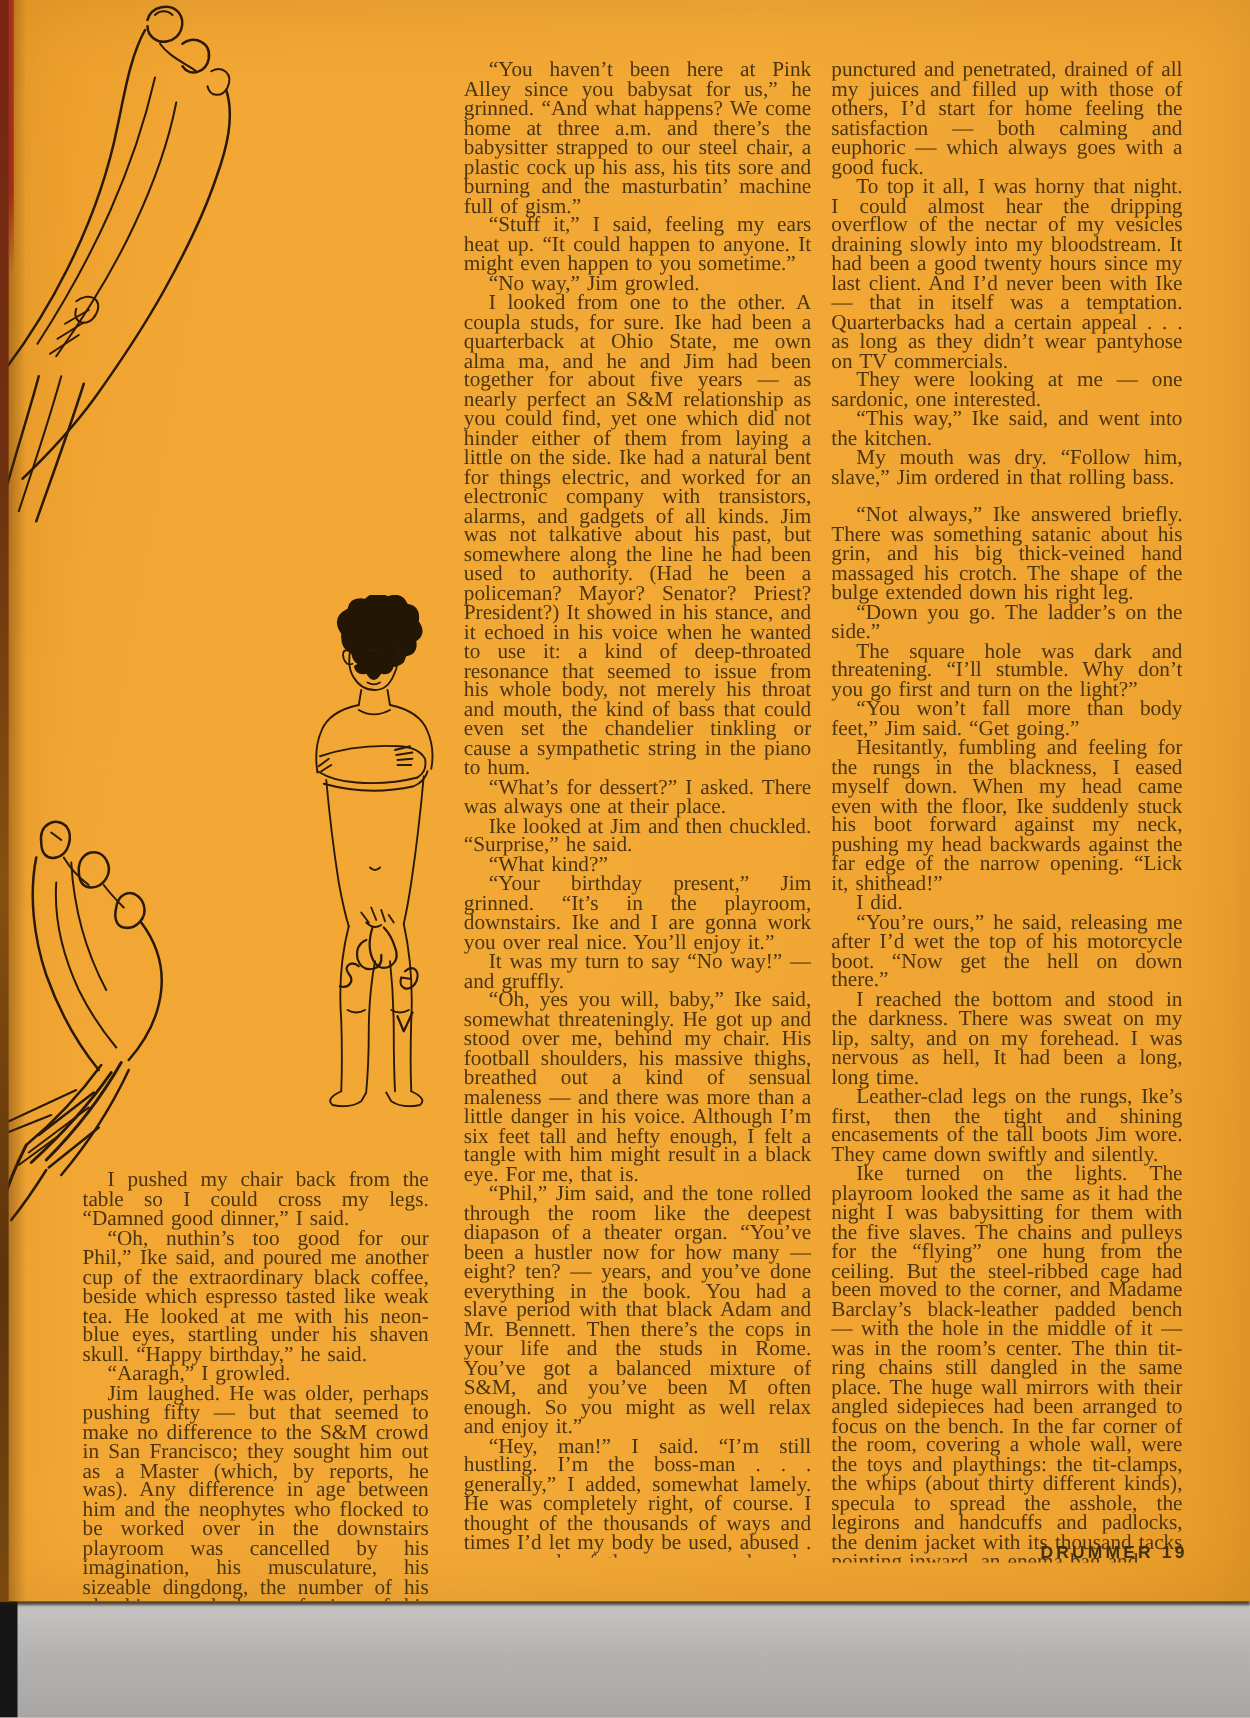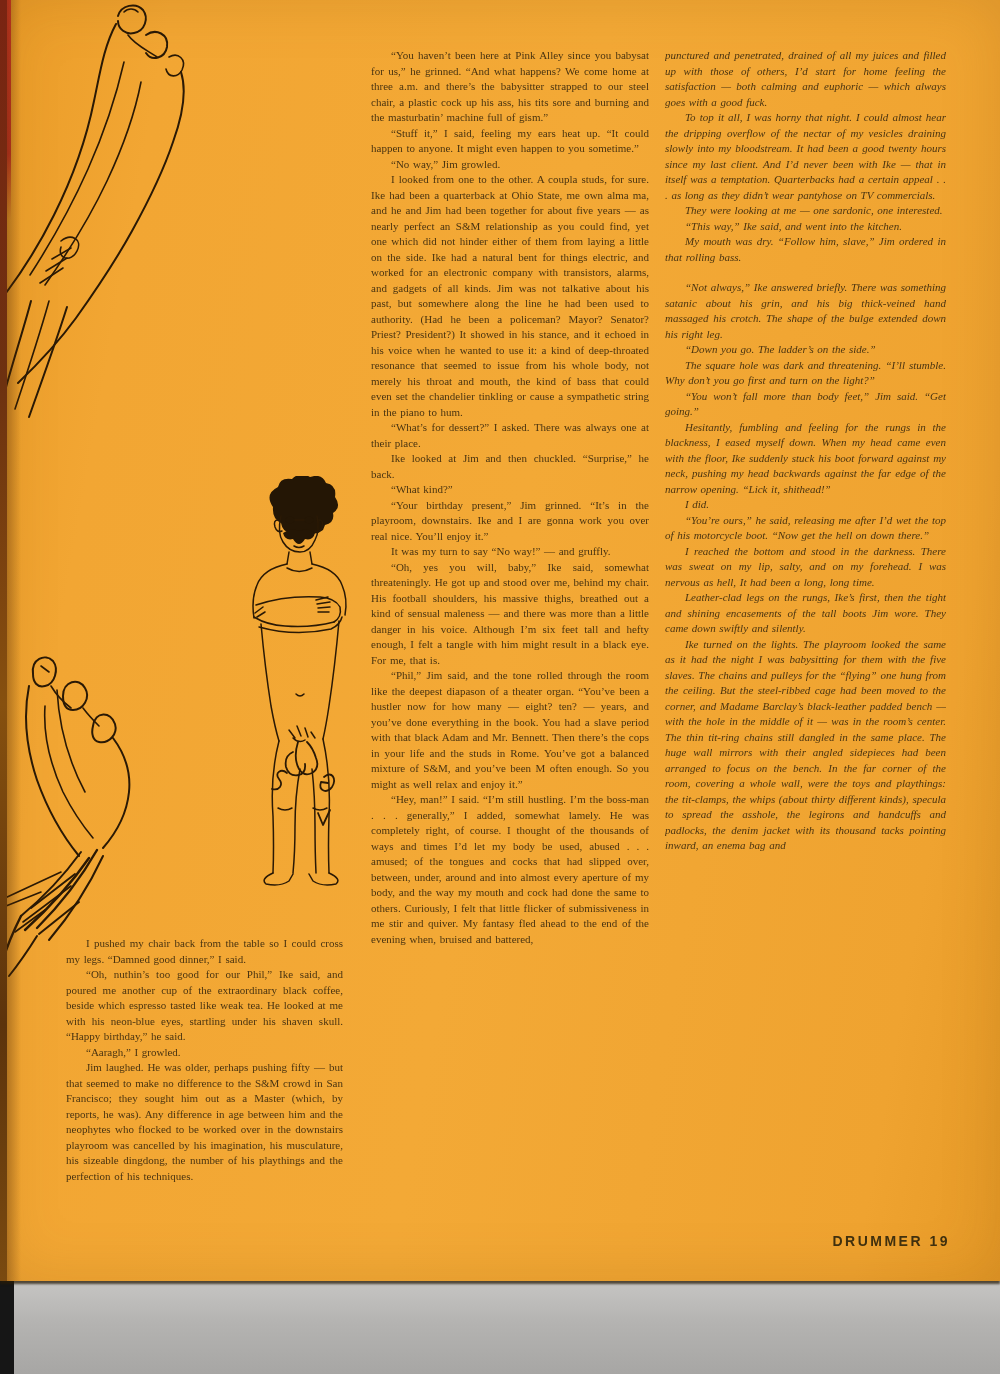--- a/index.html
+++ b/index.html
@@ -41,31 +41,31 @@
   }
   .spine-shadow{
     position:absolute;left:7px;top:0;width:14px;height:1281px;
     background:linear-gradient(90deg,rgba(80,40,5,0.35),rgba(80,40,5,0));
   }
   
   .col{
     position:absolute;
     text-align:justify;
     color:#4a3411;
-    font-size:11px;
+    font-size:17px;
     line-height:15.5px;
     overflow:hidden;
     word-spacing:0.08em;
   }
   .col p{margin:0;text-indent:20px;}
   .col p.no-indent{text-indent:0;}
   .col p.space-above{margin-top:15px;}
   #col-left{left:66px;top:936px;width:277px;height:345px;}
   #col-middle{left:371px;top:48px;width:278px;height:1198px;}
-  #col-right{left:665px;top:48px;width:281px;height:1202px;font-style:italic;}
+  #col-right{left:665px;top:48px;width:281px;height:1202px;}
   
   .footer{
     position:absolute;left:790px;top:1233px;width:160px;
     font-family:"Liberation Sans", sans-serif;
     font-size:14px;font-weight:bold;letter-spacing:2.5px;
     color:#40300e;text-align:right;
   }
   
   .illus{position:absolute;}
   #illus-top-foot{left:0;top:0;width:210px;height:430px;}
@@ -203,21 +203,21 @@
         <p class="para">“Oh, nuthin’s too good for our Phil,” Ike said, and poured me another cup of the extraordinary black coffee, beside which espresso tasted like weak tea. He looked at me with his neon-blue eyes, startling under his shaven skull. “Happy birthday,” he said.</p>
         <p class="para">“Aaragh,” I growled.</p>
         <p class="para">Jim laughed. He was older, perhaps pushing fifty — but that seemed to make no difference to the S&amp;M crowd in San Francisco; they sought him out as a Master (which, by reports, he was). Any difference in age between him and the neophytes who flocked to be worked over in the downstairs playroom was cancelled by his imagination, his musculature, his sizeable dingdong, the number of his playthings and the perfection of his techniques.</p>
       </div>
     <div class="col" id="col-middle">
         <p class="para">“You haven’t been here at Pink Alley since you babysat for us,” he grinned. “And what happens? We come home at three a.m. and there’s the babysitter strapped to our steel chair, a plastic cock up his ass, his tits sore and burning and the masturbatin’ machine full of gism.”</p>
         <p class="para">“Stuff it,” I said, feeling my ears heat up. “It could happen to anyone. It might even happen to you sometime.”</p>
         <p class="para">“No way,” Jim growled.</p>
         <p class="para">I looked from one to the other. A coupla studs, for sure. Ike had been a quarterback at Ohio State, me own alma ma, and he and Jim had been together for about five years — as nearly perfect an S&amp;M relationship as you could find, yet one which did not hinder either of them from laying a little on the side. Ike had a natural bent for things electric, and worked for an electronic company with transistors, alarms, and gadgets of all kinds. Jim was not talkative about his past, but somewhere along the line he had been used to authority. (Had he been a policeman? Mayor? Senator? Priest? President?)  It showed in his stance, and it echoed in his voice when he wanted to use it: a kind of deep-throated resonance that seemed to issue from his whole body, not merely his throat and mouth, the kind of bass that could even set the chandelier tinkling or cause a sympathetic string in the piano to hum.</p>
         <p class="para">“What’s for dessert?” I asked. There was always one at their place.</p>
-        <p class="para">Ike looked at Jim and then chuckled. “Surprise,” he back.</p>
+        <p class="para">Ike looked at Jim and then chuckled. “Surprise,” he said.</p>
         <p class="para">“What kind?”</p>
         <p class="para">“Your birthday present,” Jim grinned. “It’s in the playroom, downstairs. Ike and I are gonna work you over real nice. You’ll enjoy it.”</p>
         <p class="para">It was my turn to say “No way!” — and gruffly.</p>
         <p class="para">“Oh, yes you will, baby,” Ike said, somewhat threateningly. He got up and stood over me, behind my chair. His football shoulders, his massive thighs, breathed out a kind of sensual maleness — and there was more than a little danger in his voice. Although I’m six feet tall and hefty enough, I felt a tangle with him might result in a black eye. For me, that is.</p>
         <p class="para">“Phil,” Jim said, and the tone rolled through the room like the deepest diapason of a theater organ. “You’ve been a hustler now for how many — eight? ten? — years, and you’ve done everything in the book. You had a slave period with that black Adam and Mr. Bennett. Then there’s the cops in your life and the studs in Rome. You’ve got a balanced mixture of S&amp;M, and you’ve been M often enough. So you might as well relax and enjoy it.”</p>
         <p class="para">“Hey, man!” I said. “I’m still hustling. I’m the boss-man . . . generally,” I added, somewhat lamely. He was completely right, of course. I thought of the thousands of ways and times I’d let my body be used, abused . . . amused; of the tongues and cocks that had slipped over, between, under, around and into almost every aperture of my body, and the way my mouth and cock had done the same to others. Curiously, I felt that little flicker of submissiveness in me stir and quiver. My fantasy fled ahead to the end of the evening when, bruised and battered,</p>
       </div>
     <div class="col" id="col-right">
         <p class="para no-indent">punctured and penetrated, drained of all my juices and filled up with those of others, I’d start for home feeling the satisfaction — both calming and euphoric — which always goes with a good fuck.</p>
         <p class="para">To top it all, I was horny that night. I could almost hear the dripping overflow of the nectar of my vesicles draining slowly into my bloodstream. It had been a good twenty hours since my last client. And I’d never been with Ike — that in itself was a temptation. Quarterbacks had a certain appeal . . . as long as they didn’t wear pantyhose on TV commercials.</p>

